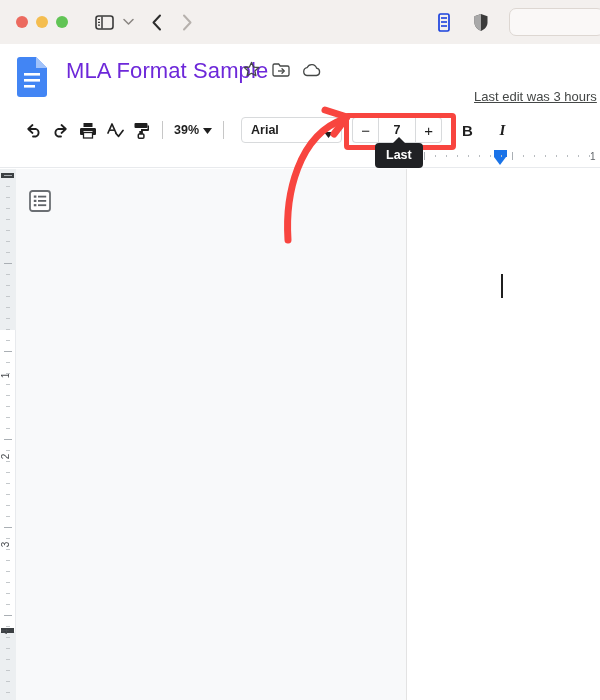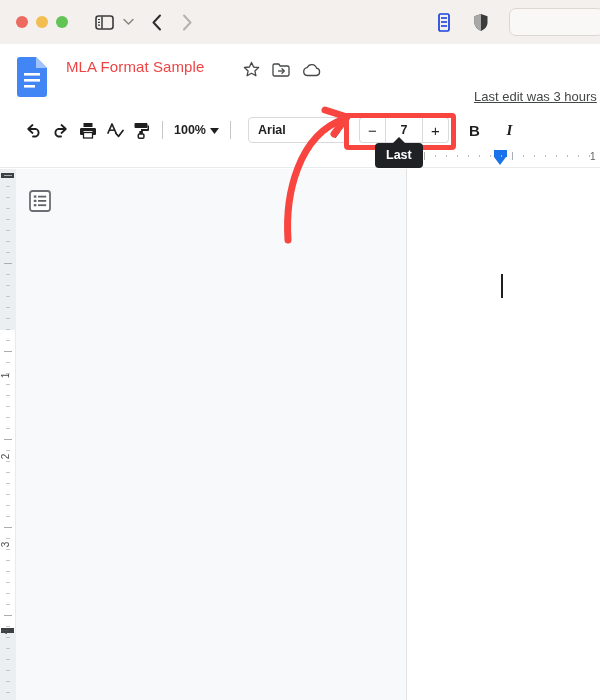--- a/index.html
+++ b/index.html
@@ -51,21 +51,21 @@
     position: absolute; top: 44px; left: 0;
     width: 600px; height: 68px;
     background: #ffffff;
   }
   .docs-logo {
     position: absolute; left: 16px; top: 12px;
     width: 32px; height: 42px;
   }
   .doc-title {
     position: absolute; left: 66px; top: 14px;
-    font-size: 15px; color: #ef4444;
+    font-size: 22px; color: #6d28d9;
     letter-spacing: .1px;
     white-space: nowrap;
   }
   .title-icons {
     position: absolute; left: 243px; top: 17px;
     display: flex; align-items: center; gap: 12px;
     color: #444746;
   }
   .menubar {
     position: absolute; left: 66px; top: 44px;
@@ -378,21 +378,21 @@
         <rect x="1.5" y="1" width="13" height="5" rx="1" fill="#1f1f1f"></rect>
         <path d="M14.5 3.5 H16 V8 A1 1 0 0 1 15 9 H8 V7 H14.5 Z" fill="#1f1f1f"></path>
         <rect x="6.3" y="9" width="3.6" height="3" fill="#1f1f1f"></rect>
         <rect x="5.3" y="12" width="5.6" height="4.2" rx="1" fill="none" stroke="#1f1f1f" stroke-width="1.5"></rect>
       </svg>
     </div>
 
     <div class="tb-sep"></div>
 
     <div class="zoom-box">
-      <span>100%</span>
+      <span>39%</span>
       <span>
         <svg width="9" height="6" viewBox="0 0 9 6">
           <polygon points="0,0 9,0 4.5,6" fill="#1f1f1f"></polygon>
         </svg>
       </span>
     </div>
 
     <div class="tb-sep"></div>
 
 

